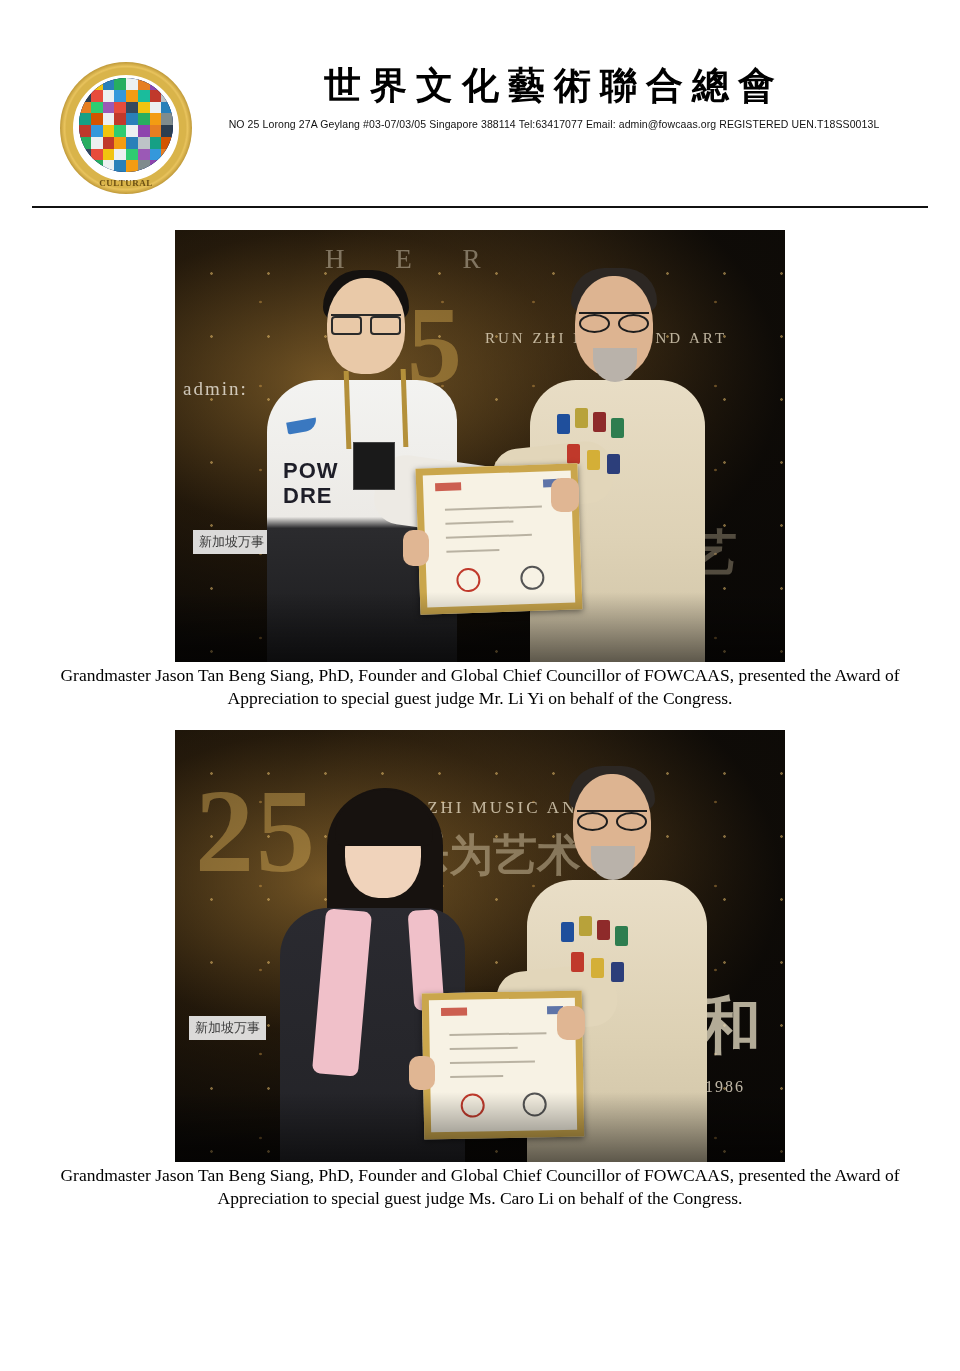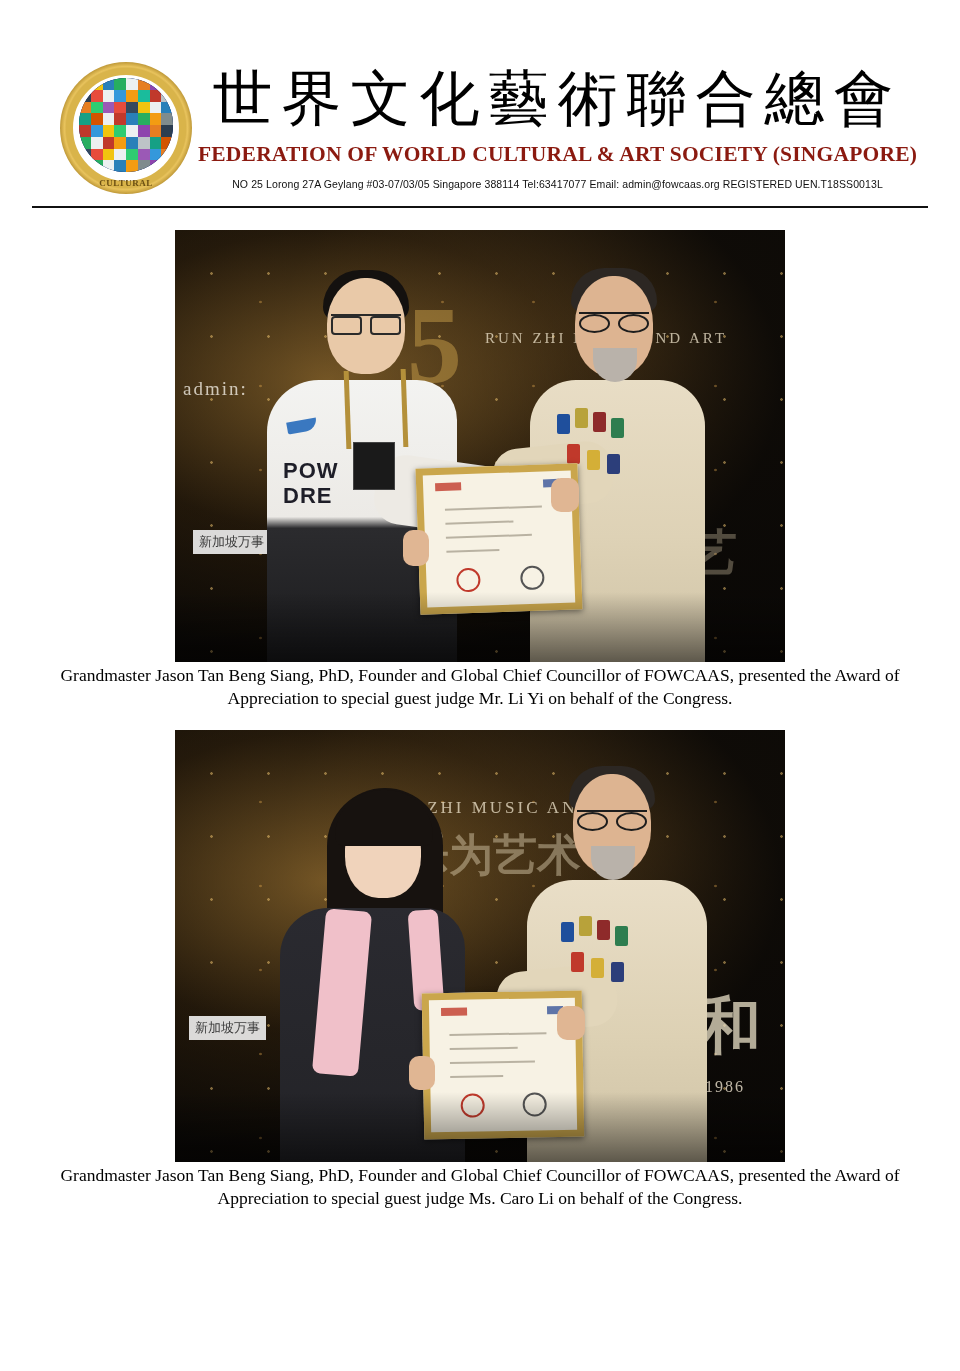--- a/index.html
+++ b/index.html
@@ -87,22 +87,22 @@
     color: #6b4f12;
     letter-spacing: 0.5px;
   }
   .lh-text {
     flex: 1 1 auto;
     text-align: center;
     padding-left: 6px;
   }
   .cn-title {
     font-family: "DejaVu Serif", serif;
-    font-size: 60px;
-    font-weight: normal;
+    font-size: 37px;
+    font-weight: bold;
     letter-spacing: 9px;
     line-height: 1.15;
     white-space: nowrap;
     margin-top: 4px;
   }
   .en-title {
     font-family: "Liberation Serif", serif;
     font-size: 21.5px;
     font-weight: bold;
     color: #8b1a10;
@@ -516,35 +516,35 @@
               <span style="background:#7f8c8d"></span>
             <span style="background:#8e44ad"></span>
               <span style="background:#16a085"></span>
           </div>
         </div>
         <div class="fow">CULTURAL</div>
       </div>
 
       <div class="lh-text">
         <div class="cn-title">世界文化藝術聯合總會</div>
-        <div class="en-title">FEDERATION OF WORLD CULTURAL &amp; ART SOCIETY (SINGAPORE)</div>
         <div class="addr">NO 25 Lorong 27A Geylang #03-07/03/05 Singapore 388114 Tel:63417077 Email: admin@fowcaas.org REGISTERED UEN.T18SS0013L</div>
       </div>
     </div>
     <div class="lh-rule"></div>
   </header>
 
   <main class="content">
 
     <section class="block">
       <div class="photo-wrap">
         <figure class="photo" style="margin:0">
           <div class="stage"></div>
           <div class="specks"></div>
 
+          <div class="bg-text t1">H E R</div>
           <div class="bg-text t3" style="left:232px;top:52px;">5</div>
           <div class="bg-text t2" style="top:100px;left:310px;">RUN ZHI MUSIC AND ART</div>
           <div class="bg-cn-big" style="left:412px;top:290px;font-size:50px;">乐为艺术</div>
           <div class="bg-cn-small" style="left:18px;top:300px;color:#3a3a3a;background:rgba(235,235,235,0.92);padding:3px 6px;">新加坡万事</div>
           <div class="bg-text" style="left:8px;top:148px;font-size:19px;color:rgba(240,235,225,0.8);">admin:</div>
 
           <div class="person">
             <div class="body p1-left-body"></div>
             <div class="body p1-left-arm"></div>
             <div class="p1-nike"></div>
@@ -597,20 +597,21 @@
       <div class="caption-en">Grandmaster Jason Tan Beng Siang, PhD, Founder and Global Chief Councillor of FOWCAAS, presented the Award of Appreciation to special guest judge Mr. Li Yi on behalf of the Congress.</div>
     </section>
 
     <section class="block">
       <div class="photo-wrap">
         <figure class="photo second" style="margin:0">
           <div class="stage"></div>
           <div class="specks"></div>
 
           <div class="bg-text t2" style="top:68px;left:200px;font-size:17px;letter-spacing:3px;">RUN ZHI MUSIC AND ART</div>
+          <div class="bg-text t3" style="left:20px;top:34px;font-size:118px;color:rgba(200,160,80,0.5)">25</div>
           <div class="bg-cn-big" style="left:230px;top:96px;font-size:44px;color:rgba(225,210,180,0.45)">乐为艺术</div>
           <div class="bg-cn-big" style="right:24px;top:254px;font-size:62px;color:rgba(235,225,200,0.75)">元 和</div>
           <div class="bg-text" style="right:40px;top:348px;font-size:16px;color:rgba(235,225,205,0.8)">ng he 1986</div>
           <div class="bg-cn-small" style="left:14px;top:286px;color:#3a3a3a;background:rgba(235,235,235,0.92);padding:3px 6px;">新加坡万事</div>
 
           <div class="person">
             <div class="p2-left-hair"></div>
             <div class="body p2-left-body"></div>
             <div class="p2-left-scarf"></div>
             <div class="p2-left-scarf2"></div>

